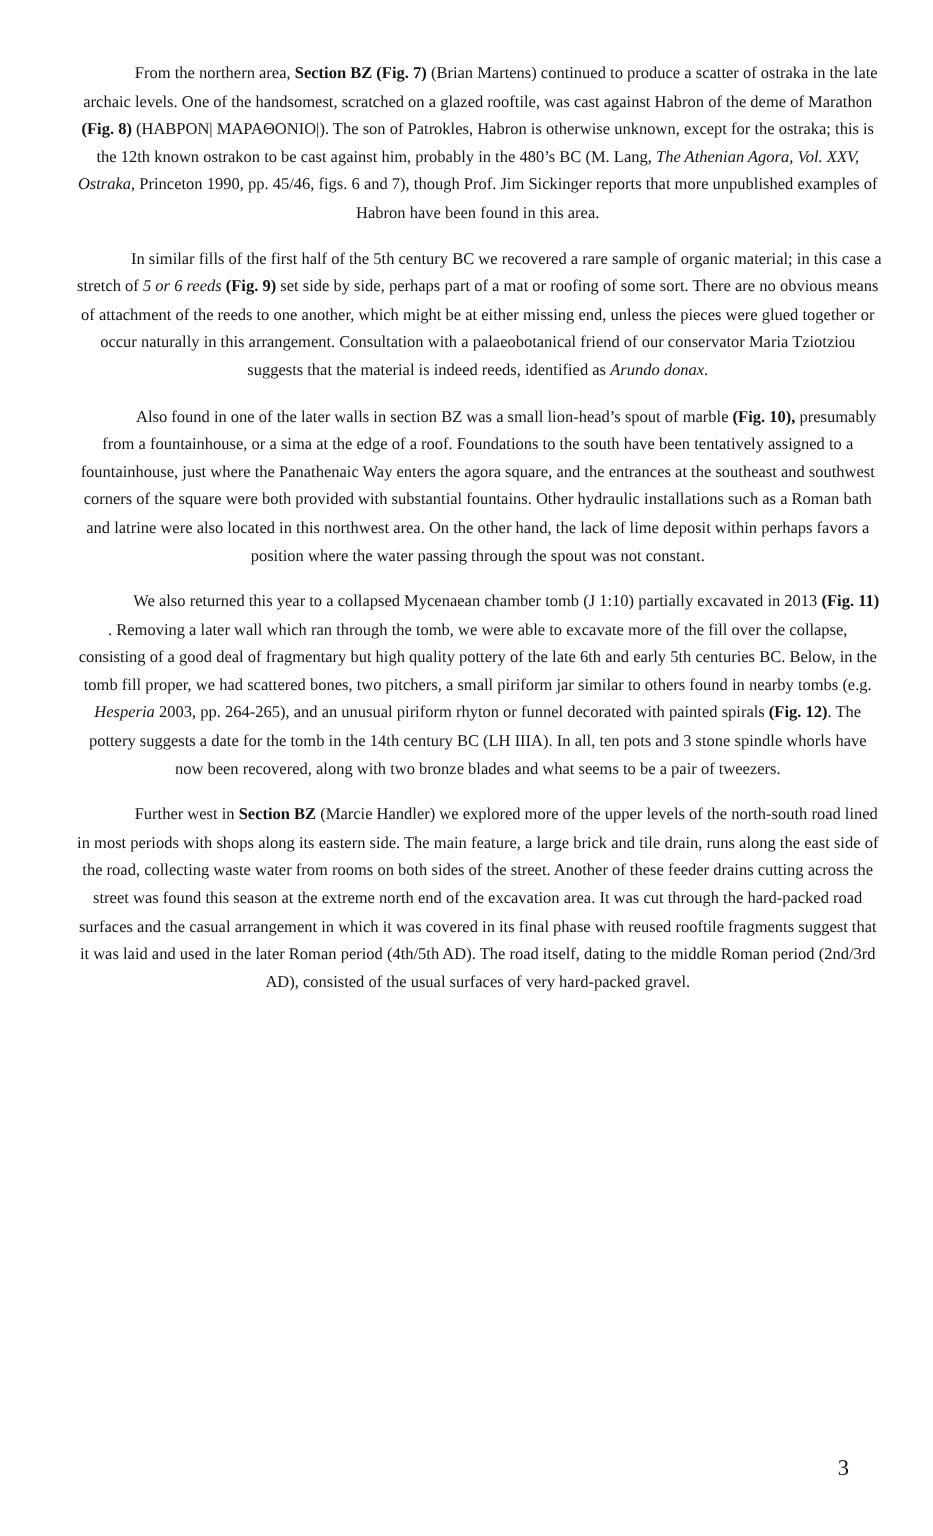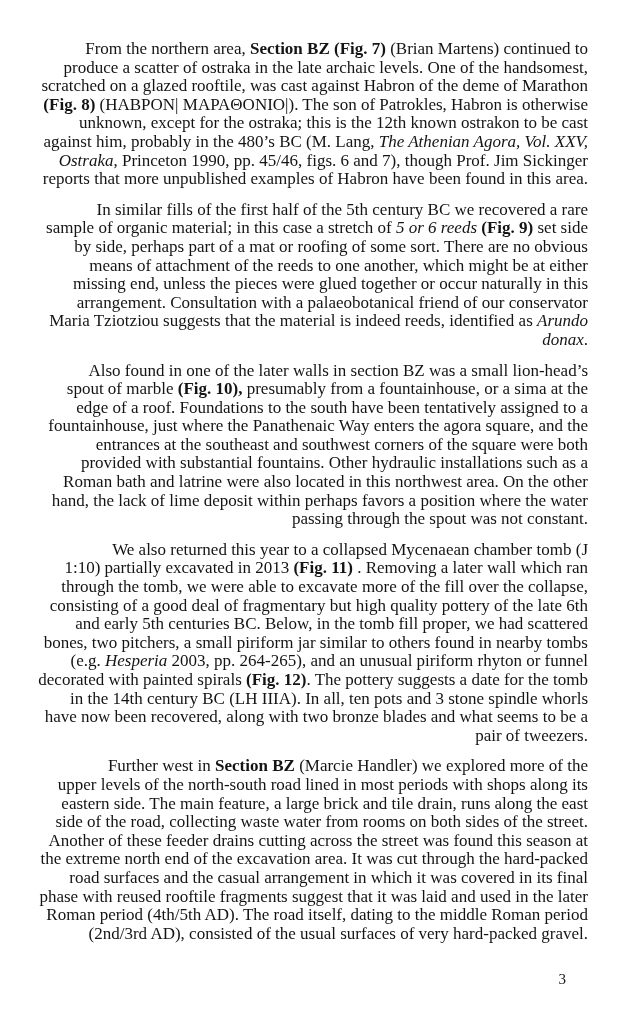--- a/index.html
+++ b/index.html
@@ -16,25 +16,25 @@
     color: #141414;
     overflow: hidden;
   }
   .content {
     position: absolute;
     top: 40px;
     left: 37px;
     width: 551px;
   }
   p.para {
-    margin: 0 0 12px 0;
-    font-size: 17px;
+    margin: 0 0 12px 12px;
+    font-size: 11px;
     line-height: 18.6px;
     text-indent: 38px;
-    text-align: right;
+    text-align: center;
   }
   .b { font-weight: bold; }
   .i { font-style: italic; }
   .page-number {
     position: absolute;
     top: 970px;
     right: 56px;
     font-size: 15px;
     line-height: 18px;
     color: #141414;

